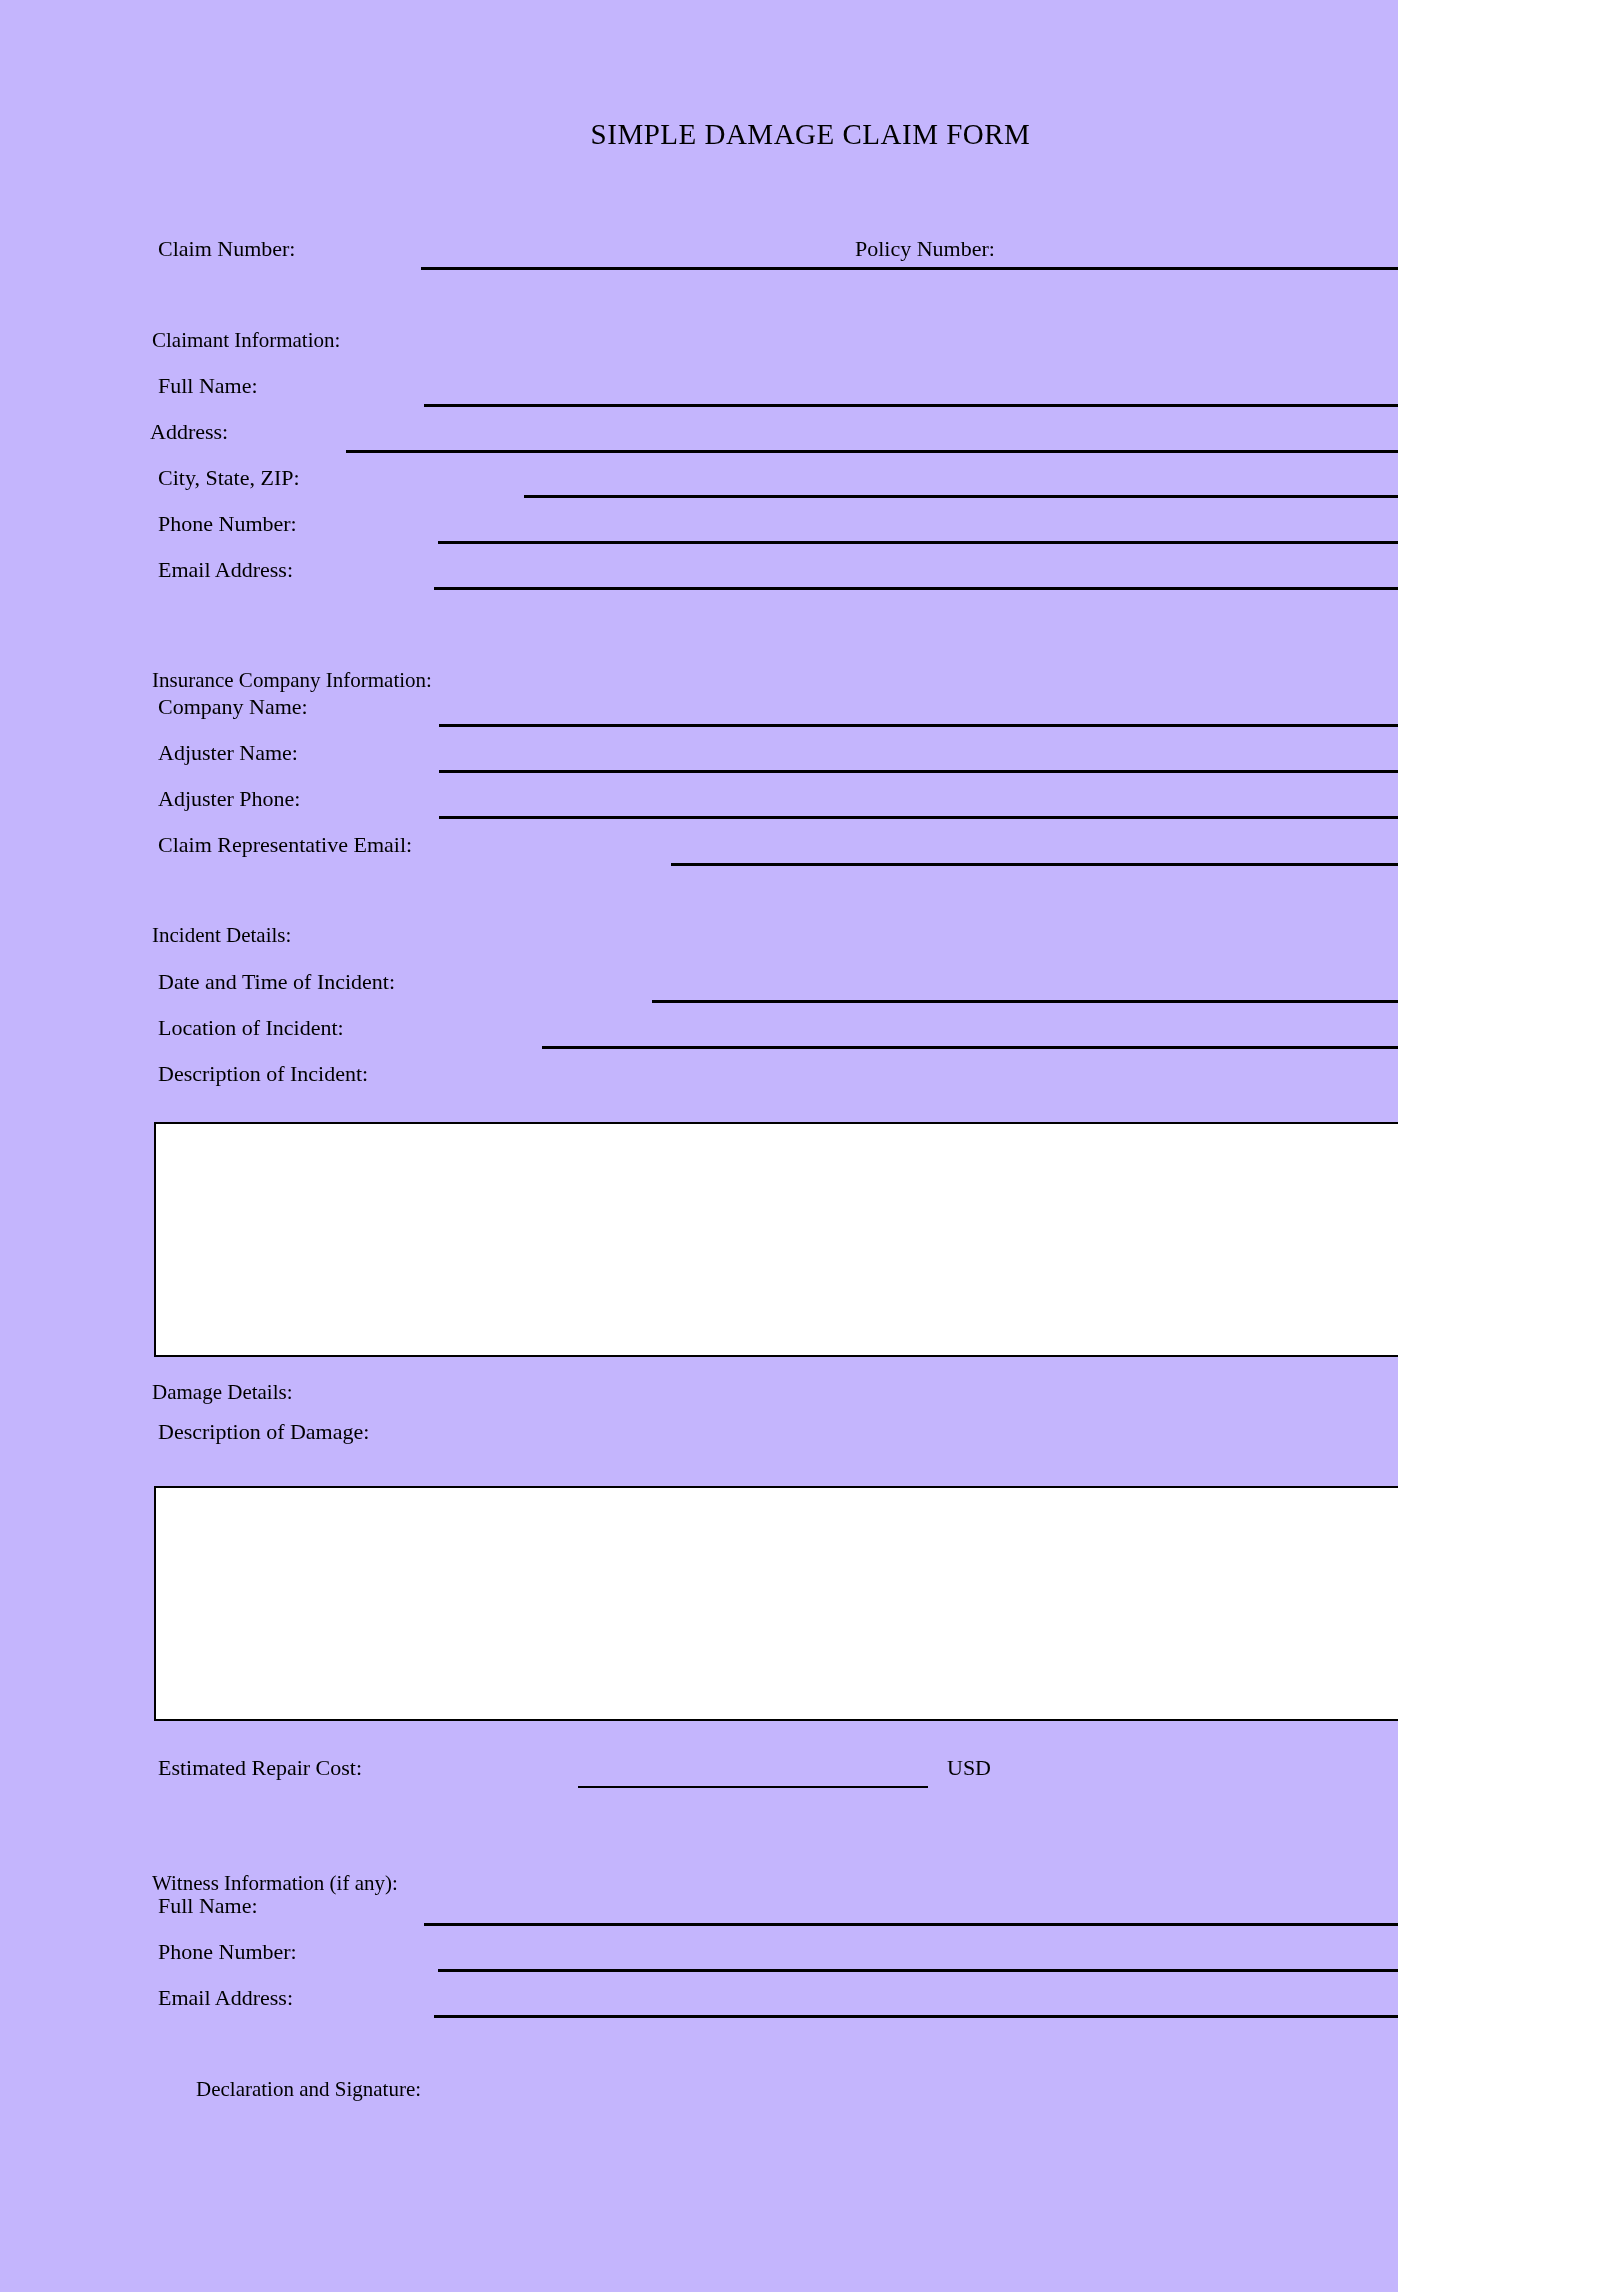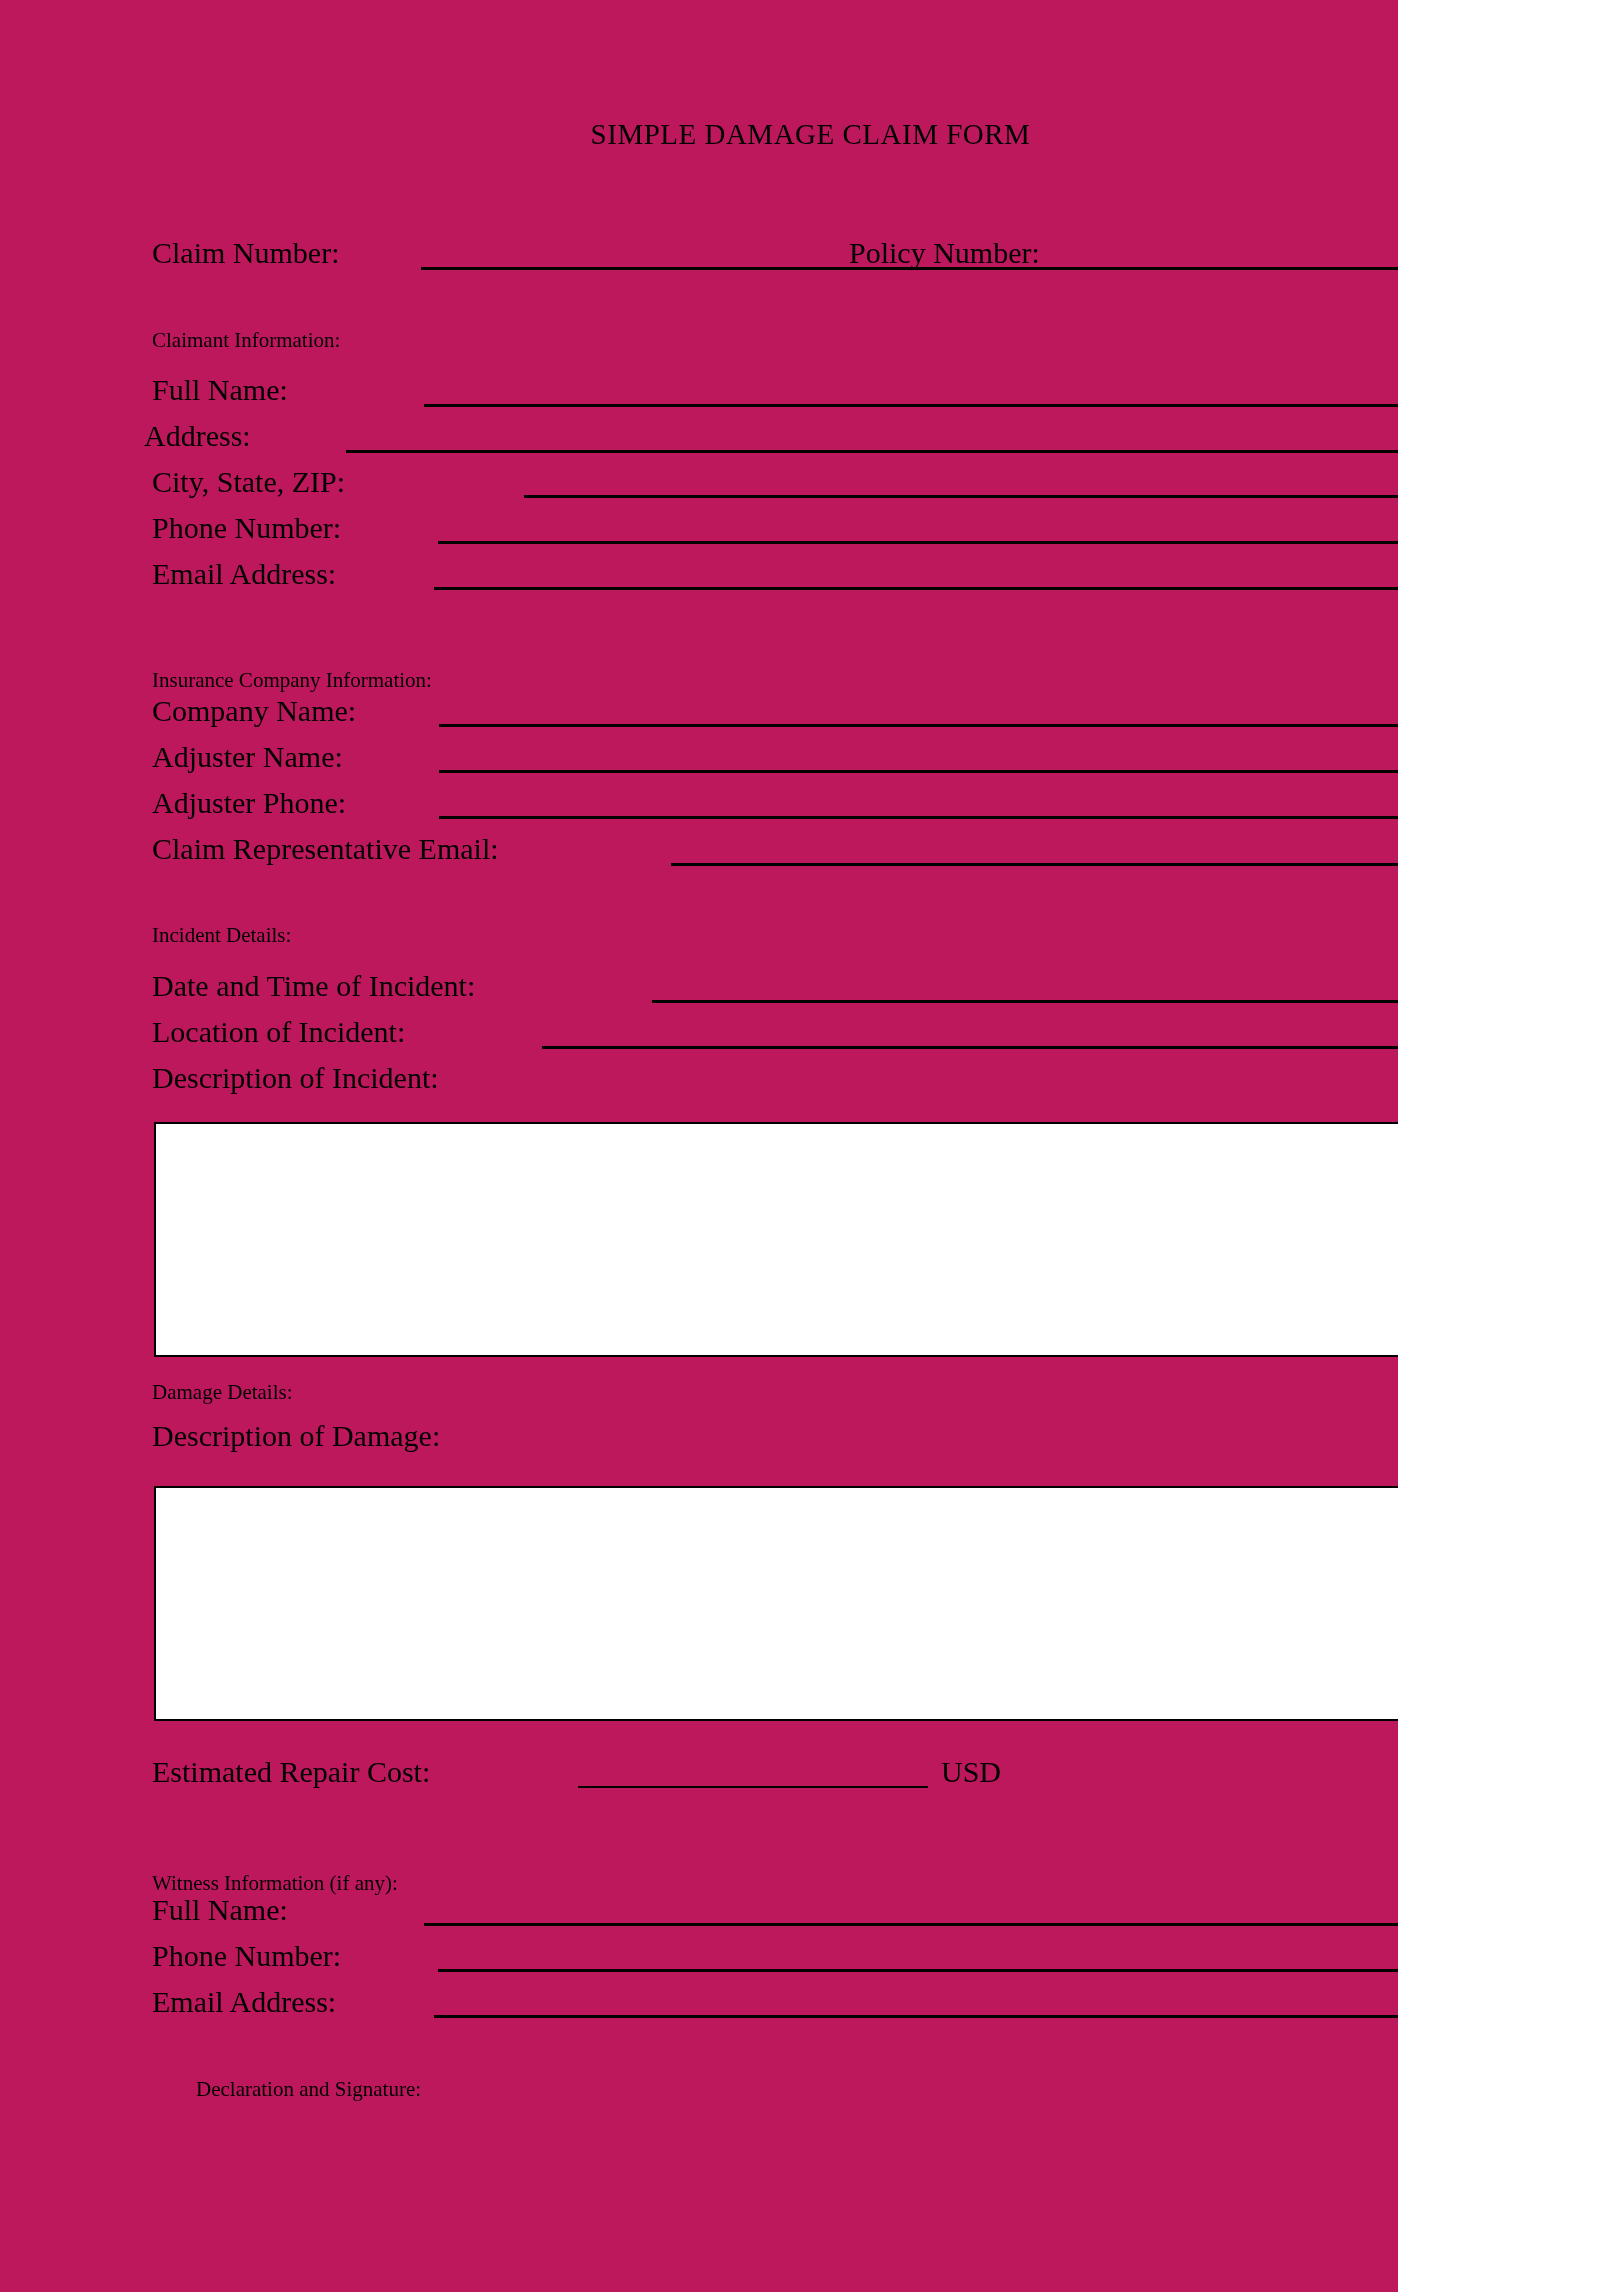--- a/index.html
+++ b/index.html
@@ -9,43 +9,44 @@
     background: #ffffff;
   }
   body {
     font-family: "Liberation Serif", "DejaVu Serif", serif;
     color: #000000;
   }
   #page {
     position: relative;
     width: 1398px;
     height: 2293px;
-    background: #be185d;
+    background: #c4b5fd;
     overflow: hidden;
   }
 
   
   .form-title {
     position: absolute;
     left: 0;
     top: 120px;
     width: 1621px;
     text-align: center;
     font-size: 29px;
     letter-spacing: 0.5px;
     line-height: 1;
     white-space: nowrap;
   }
 
   
   .lbl {
     position: absolute;
-    font-size: 30px;
+    font-size: 22px;
     line-height: 1;
     white-space: nowrap;
+    margin-left: 6px;
   }
 
   
   .section-heading {
     position: absolute;
     font-size: 21px;
     line-height: 1;
     white-space: nowrap;
   }
 

